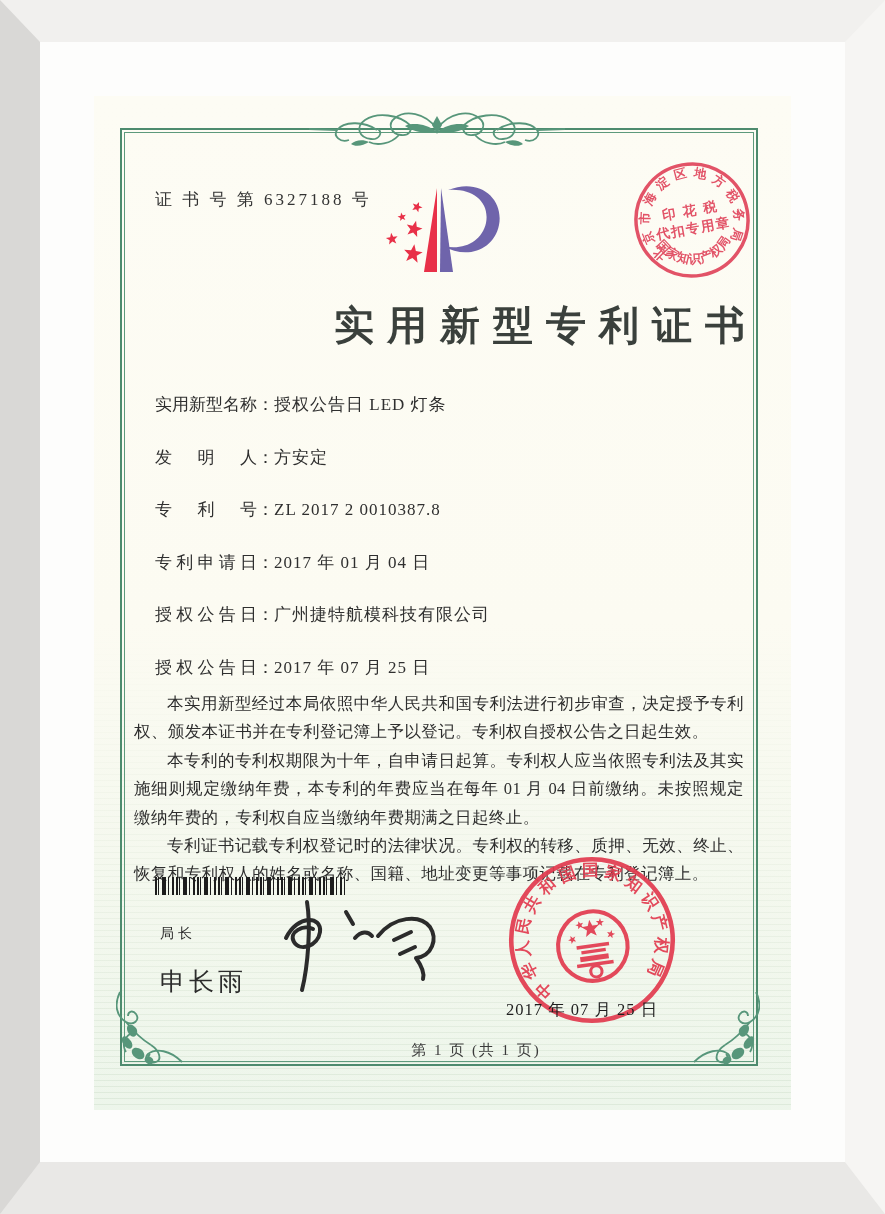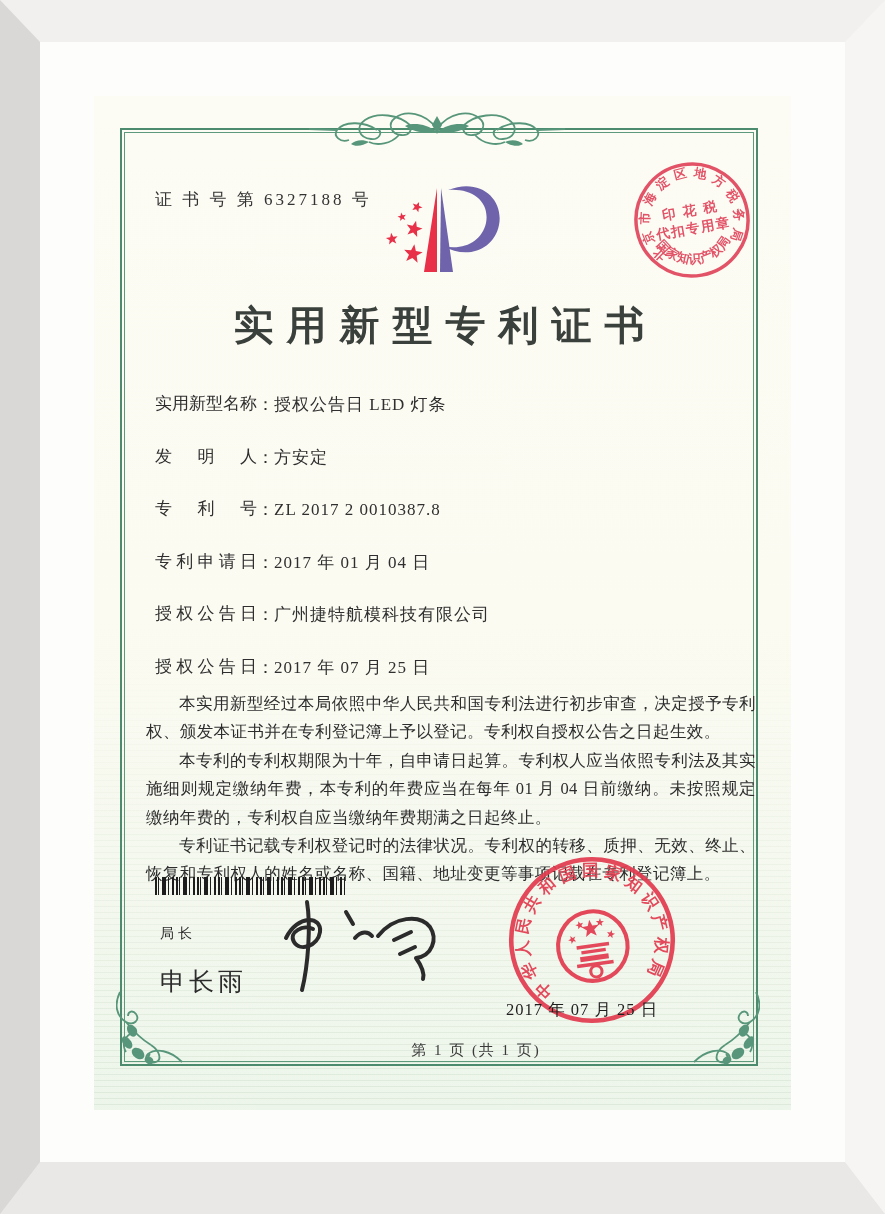--- a/index.html
+++ b/index.html
@@ -43,31 +43,31 @@
     position:absolute;left:61px;top:92px;
     font-size:17px;color:#333;letter-spacing:3px;white-space:nowrap;text-align:center;
   }
   .logo{position:absolute;left:278px;top:80px;width:140px;height:114px;}
   .tax-stamp{
     position:absolute;left:528px;top:54px;width:140px;height:140px;
     transform:rotate(-10deg);opacity:.92;
   }
   .title{
     position:absolute;left:26px;top:202px;width:638px;
-    text-align:center;font-size:40px;font-weight:600;color:#3a403c;
+    text-align:right;font-size:40px;font-weight:600;color:#3a403c;
     letter-spacing:13px;text-indent:13px;white-space:nowrap;
   }
   
   .fields{position:absolute;left:61px;top:297px;}
   .frow{height:23px;line-height:23px;margin-bottom:29.5px;font-size:17px;color:#2f2f2f;white-space:nowrap;}
-  .f-label{display:inline-block;width:102px;text-align:justify;text-align-last:justify;vertical-align:top;font-family:Liberation Mono, monospace;}
+  .f-label{display:inline-block;width:102px;text-align:justify;text-align-last:justify;vertical-align:top;}
   .f-colon{display:inline-block;}
   .f-value{letter-spacing:1px;}
   
-  .paras{position:absolute;left:52px;top:594px;width:610px;}
+  .paras{position:absolute;left:40px;top:594px;width:610px;}
   .paras p{
     margin:0;font-size:16.5px;line-height:28.4px;color:#2d2d2d;
     text-align:justify;text-indent:2em;letter-spacing:.4px;
   }
   
   .barcode{
     position:absolute;left:61px;top:781px;width:190px;height:18px;
     background:repeating-linear-gradient(90deg,
       #1d1d1d 0 2px, transparent 2px 3px,
       #1d1d1d 3px 4px, transparent 4px 7px,

